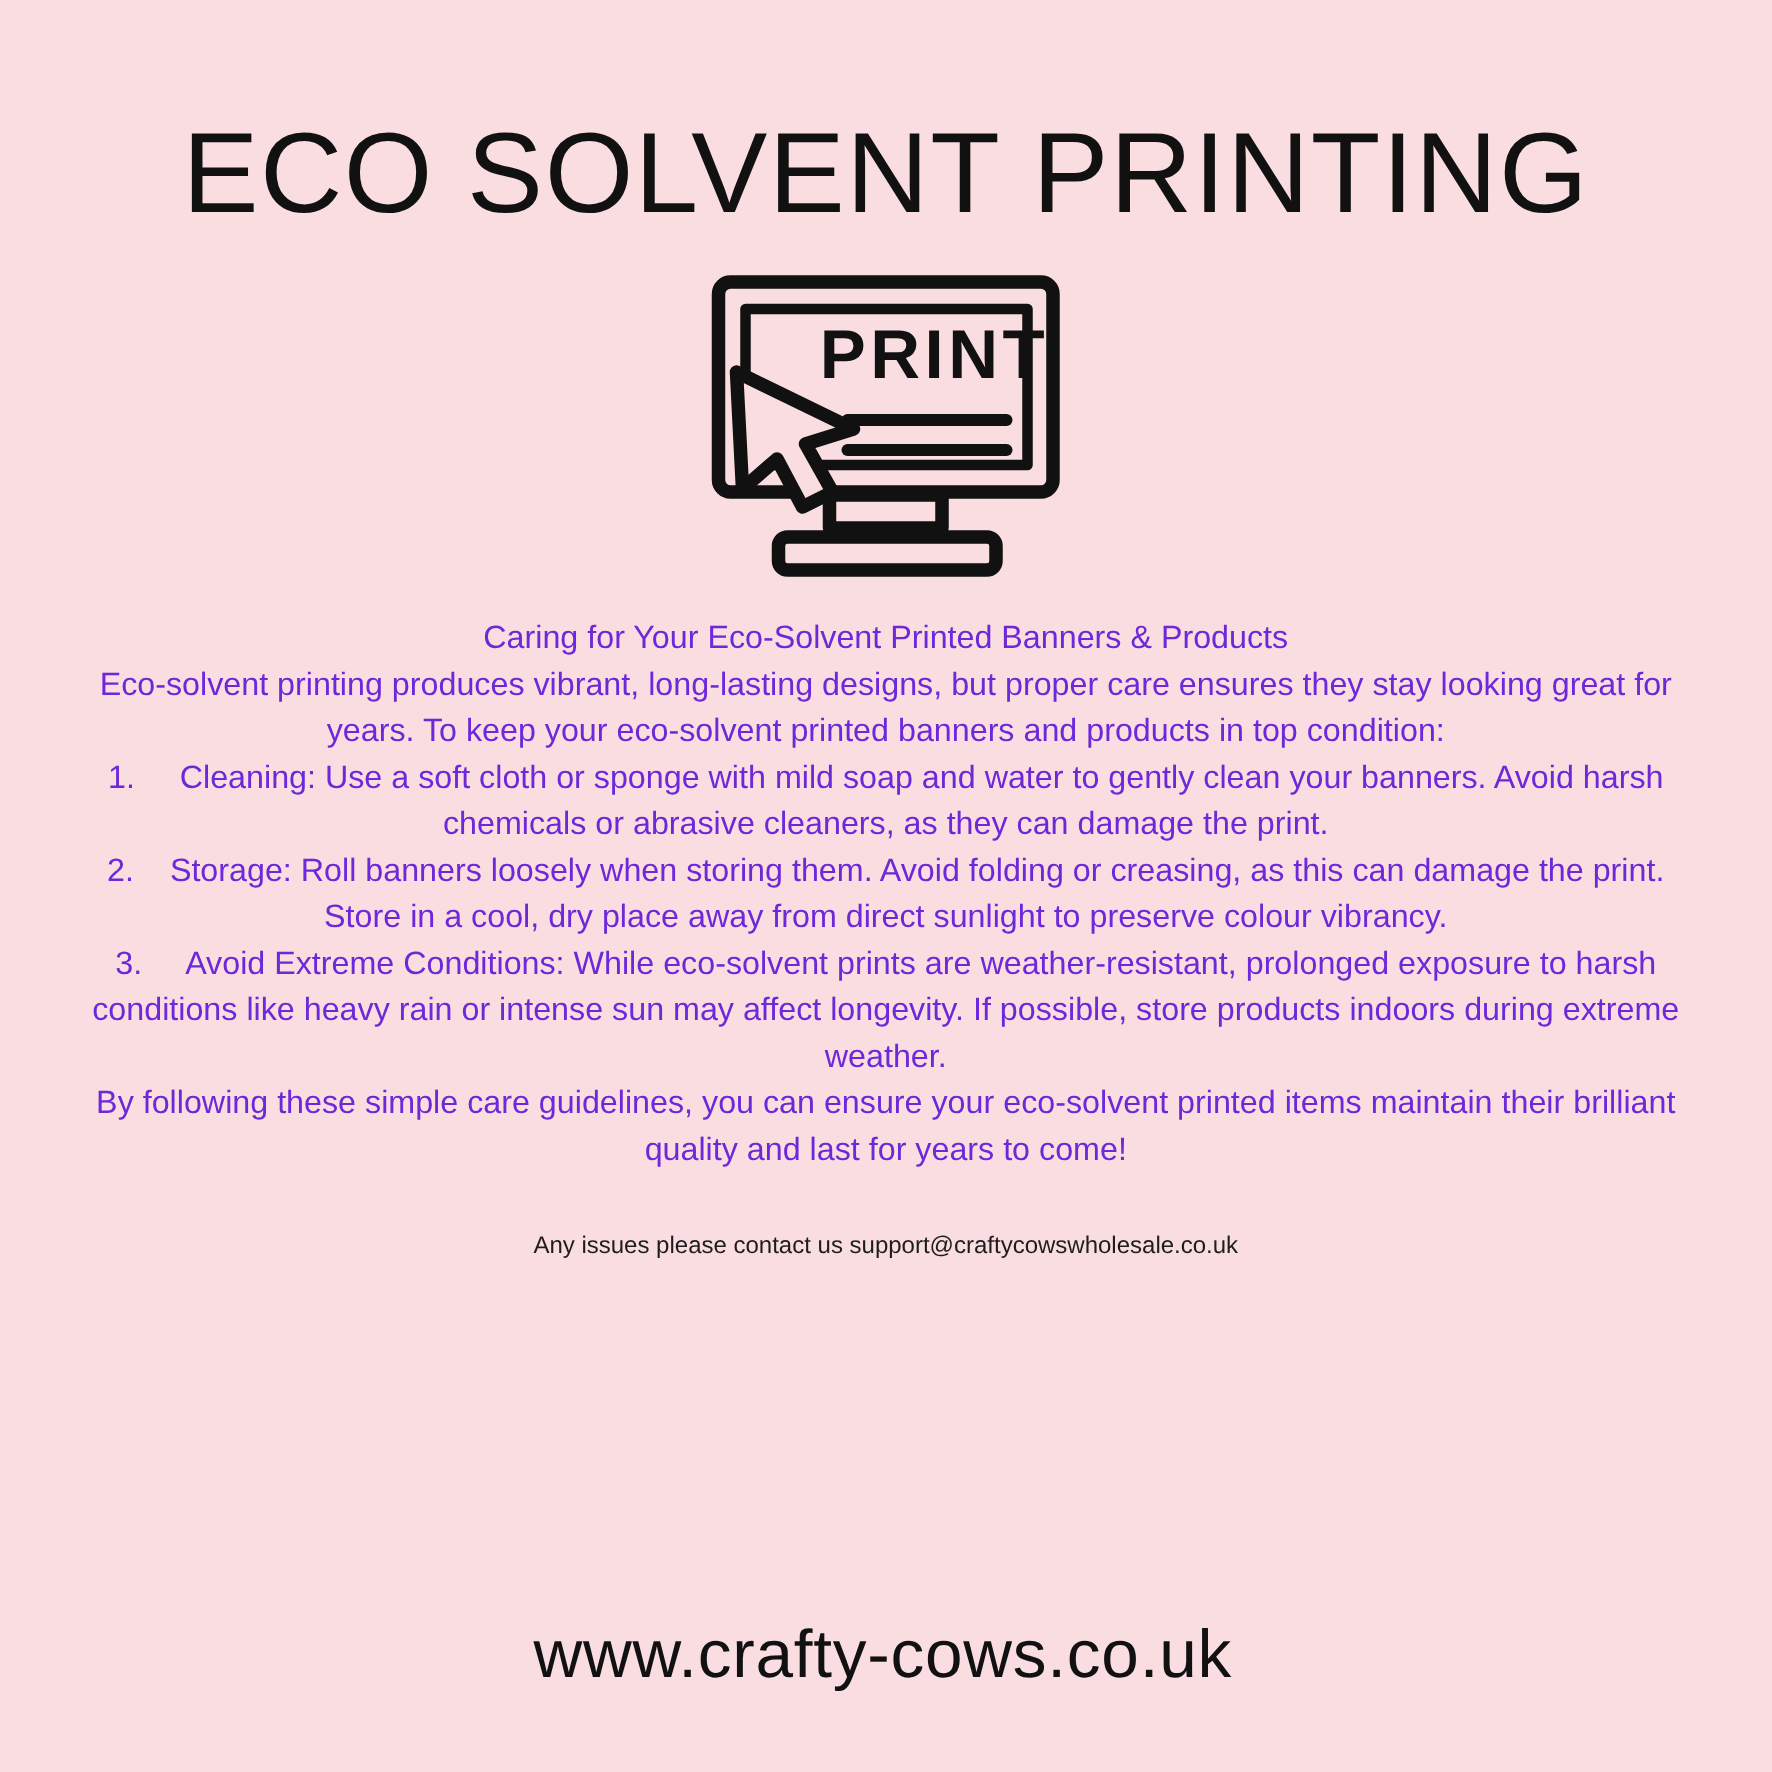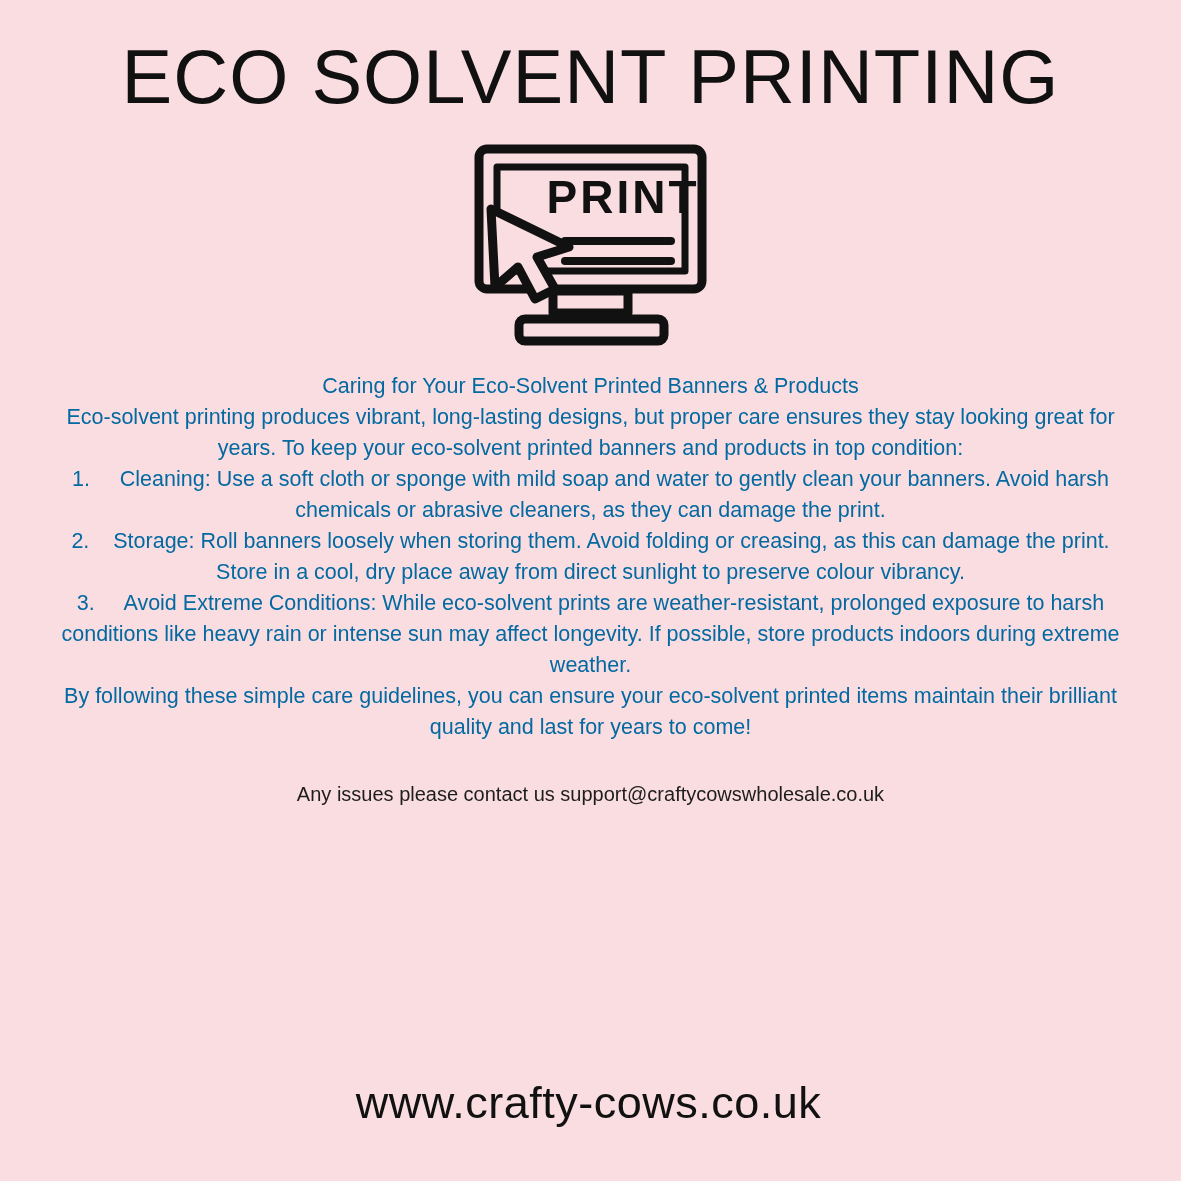--- a/index.html
+++ b/index.html
@@ -20,51 +20,51 @@
     position: relative;
     box-sizing: border-box;
   }
   .title {
     text-align: center;
     font-size: 76px;
     font-weight: 400;
     letter-spacing: 1px;
     color: #111111;
     margin: 0;
-    padding-top: 39px;
+    padding-top: 78px;
     line-height: 1;
   }
   .icon-wrap {
     display: flex;
     justify-content: center;
     align-items: flex-start;
     margin-top: 28px;
     height: 210px;
   }
   .body-copy {
     margin: 0 auto;
     width: 1070px;
     text-align: center;
     font-size: 21.5px;
     line-height: 31px;
-    color: #0369a1;
+    color: #6d28d9;
     padding-top: 18px;
   }
   .body-copy p {
     margin: 0;
   }
   .list-item {
     margin: 0;
   }
   .num {
     display: inline;
   }
   .contact {
     text-align: center;
-    font-size: 20px;
+    font-size: 16px;
     color: #1d1d1d;
     margin-top: 40px;
   }
   .footer {
     position: absolute;
     left: 0;
     right: 4px;
     bottom: 52px;
     text-align: center;
     font-size: 45px;

